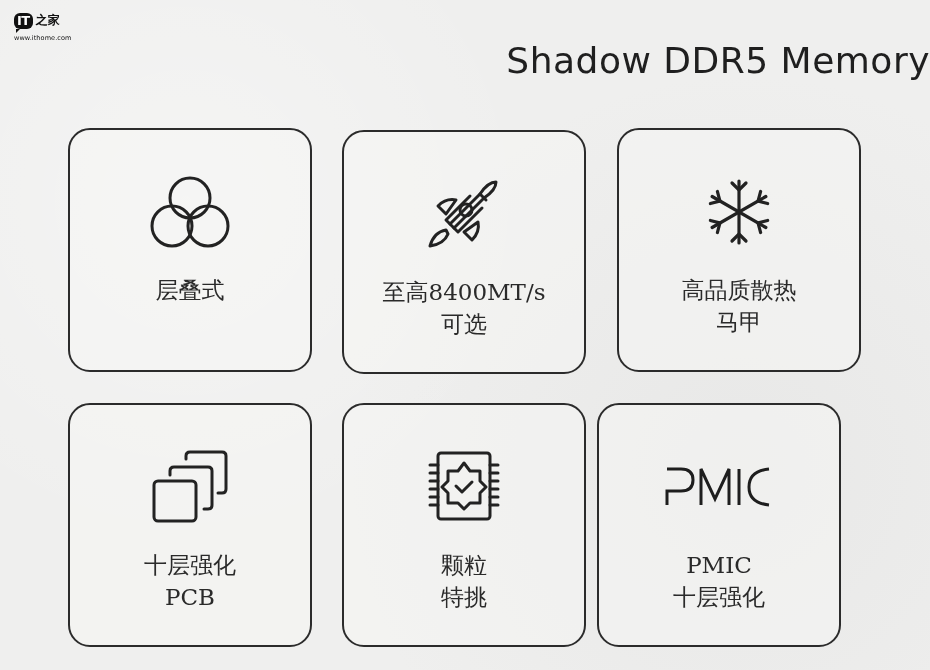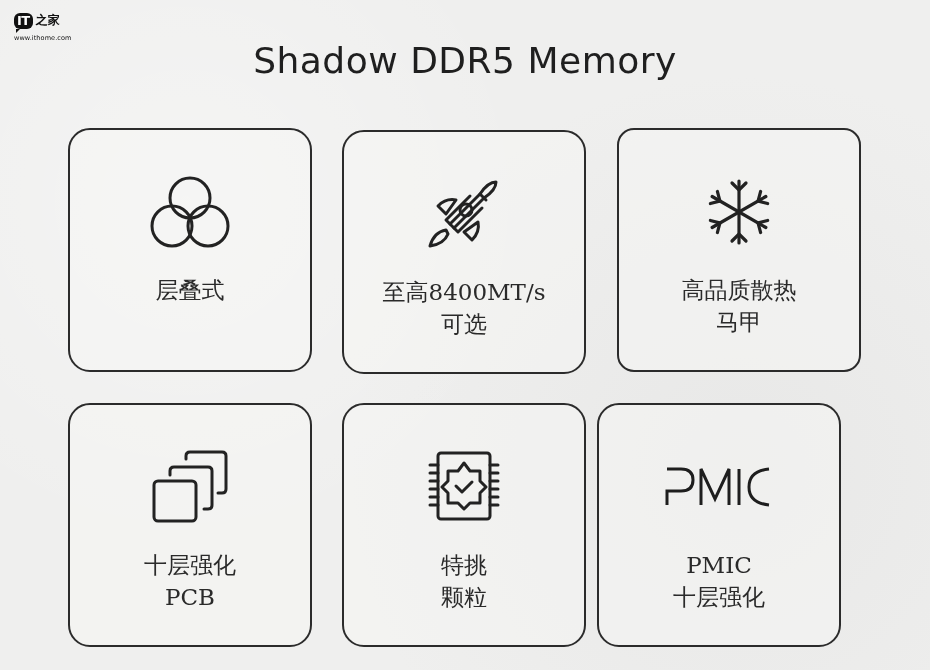--- a/index.html
+++ b/index.html
@@ -25,21 +25,21 @@
   .logo-it::after {
     content: ""; position: absolute; left: 2px; bottom: -4px;
     border-left: 4px solid #111; border-bottom: 4px solid transparent;
   }
   .logo-cn { font-size: 12px; font-weight: bold; color: #111; font-family: "DejaVu Serif", serif; }
   .logo-url {
     font-family: "DejaVu Sans", sans-serif; font-size: 6.5px; color: #111; margin-top: 5px;
     letter-spacing: 0.1px;
   }
   .title {
-    position: absolute; left: 0; right: 0; top: 40px; text-align: center;
+    position: absolute; left: 0; right: 0; top: 40px; text-align: right;
     font-family: "DejaVu Sans", "Liberation Sans", sans-serif;
     font-size: 36px; font-weight: normal; color: #1f1f1f; letter-spacing: 0.5px;
   }
   .card {
     position: absolute; width: 244px; height: 244px;
     border: 2.5px solid #2b2b2b; border-radius: 22px;
     box-sizing: border-box;
     background: rgba(245,245,244,0.55);
   }
   .card .icon {
@@ -99,21 +99,21 @@
         <path d="M20 52 Q8 54 4 68 Q18 66 22 56 Z"></path>
       </g>
     </svg>
   </div>
   <div class="label">
     <span>至高8400MT/s</span>
     <span>可选</span>
   </div>
 </div>
 
-<div class="card" style="left:617px; top:128px;border-radius:17px;">
+<div class="card" style="left:617px; top:128px;">
   <div class="icon">
     <svg width="70" height="66" viewBox="-35 -33 70 66">
       <g stroke="#222" stroke-width="3.2" stroke-linecap="round" fill="none">
         <g>
           <line x1="0" y1="-31" x2="0" y2="31"></line>
           <path d="M-7 -29 L0 -22 L7 -29"></path>
           <path d="M-7 29 L0 22 L7 29"></path>
         </g>
         <g transform="rotate(60)">
           <line x1="0" y1="-31" x2="0" y2="31"></line>
@@ -160,22 +160,22 @@
 
         <path d="M64 14 H72 M64 22 H72 M64 30 H72 M64 38 H72 M64 46 H72 M64 54 H72"></path>
 
         <path d="M38 12 L44 20 L54 20 L54 30 L60 36 L54 42 L54 52 L44 52 L38 58 L32 52 L22 52 L22 42 L16 36 L22 30 L22 20 L32 20 Z"></path>
 
         <path d="M30 35 L36 41 L46 31"></path>
       </g>
     </svg>
   </div>
   <div class="label">
+    <span>颗粒</span>
     <span>特挑</span>
-    <span>颗粒</span>
   </div>
 </div>
 
 <div class="card" style="left:597px; top:403px;">
   <div class="icon">
     <svg width="108" height="44" viewBox="0 0 108 44">
       <g fill="none" stroke="#1e1e1e" stroke-width="3" stroke-linecap="butt">
 
         <path d="M2 4 H16 Q28 4 28 15 Q28 26 16 26 H2 V40"></path>
 

